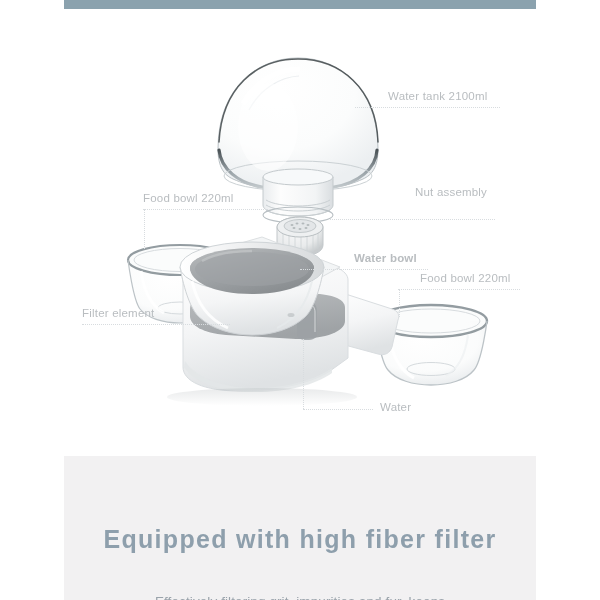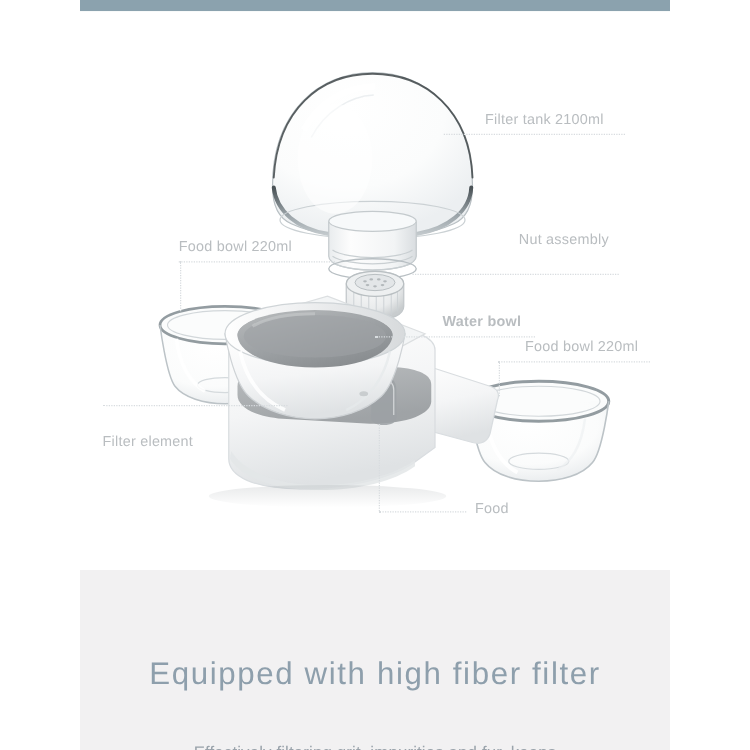--- a/index.html
+++ b/index.html
@@ -77,21 +77,21 @@
   }
   .feature-title {
     position: absolute;
     left: 0;
     top: 69px;
     width: 472px;
     text-align: center;
     font-size: 25px;
     color: #8e9fac;
     letter-spacing: 1.3px;
-    font-weight: 400;
+    font-weight: 700;
     line-height: 28px;
   }
   .feature-sub {
     position: absolute;
     left: 0;
     top: 113px;
     width: 472px;
     text-align: center;
     font-size: 13.5px;
     color: #9aa3ab;
@@ -320,21 +320,21 @@
         <path d="M192,272 C197,295 210,311 228,319" fill="none" stroke="#ffffff" stroke-width="3" opacity=".85"></path>
         <path d="M312,272 C307,295 294,311 277,319" fill="none" stroke="#e6e9eb" stroke-width="2" opacity=".75"></path>
 
         <ellipse cx="291" cy="306" rx="3.5" ry="2" fill="#c9cdcf"></ellipse>
       </g>
 
       <ellipse cx="262" cy="388" rx="95" ry="9" fill="url(#shadowFade)"></ellipse>
     </svg>
 
     <div class="callout" style="left:388px; top:80px;">
-      <span>Filter tank 2100ml</span>
+      <span>Water tank 2100ml</span>
     </div>
     <div class="leader" style="left:355px; top:98px; width:145px;"></div>
 
     <div class="callout" style="left:143px; top:182px;">
       <span>Food bowl 220ml</span>
     </div>
     <div class="leader" style="left:143px; top:200px; width:125px;"></div>
     <div class="leader-v" style="left:144px; top:200px; height:40px;"></div>
 
     <div class="callout" style="left:415px; top:176px;">
@@ -346,27 +346,27 @@
       <span>Water bowl</span>
     </div>
     <div class="leader" style="left:300px; top:260px; width:128px;"></div>
 
     <div class="callout" style="left:420px; top:262px;">
       <span>Food bowl 220ml</span>
     </div>
     <div class="leader" style="left:398px; top:280px; width:122px;"></div>
     <div class="leader-v" style="left:399px; top:280px; height:28px;"></div>
 
-    <div class="callout" style="left:82px; top:297px;margin-top:41px;">
+    <div class="callout" style="left:82px; top:297px;">
       <span>Filter element</span>
     </div>
     <div class="leader" style="left:82px; top:315px; width:148px;"></div>
 
     <div class="callout" style="left:380px; top:391px;">
-      <span>Food</span>
+      <span>Water</span>
     </div>
     <div class="leader" style="left:303px; top:400px; width:70px;"></div>
     <div class="leader-v" style="left:303px; top:330px; height:70px;"></div>
 
   </div>
 
   <div class="feature-panel">
     <div class="feature-title">Equipped with high fiber filter</div>
     <div class="feature-sub2">Effectively filtering grit, impurities and fur, keeps</div>
   </div>

